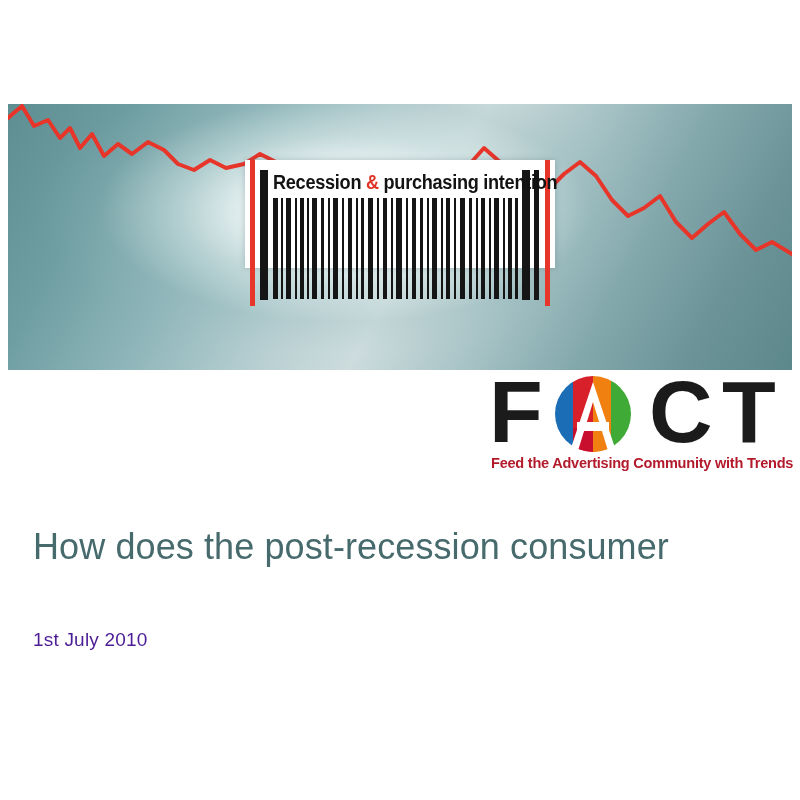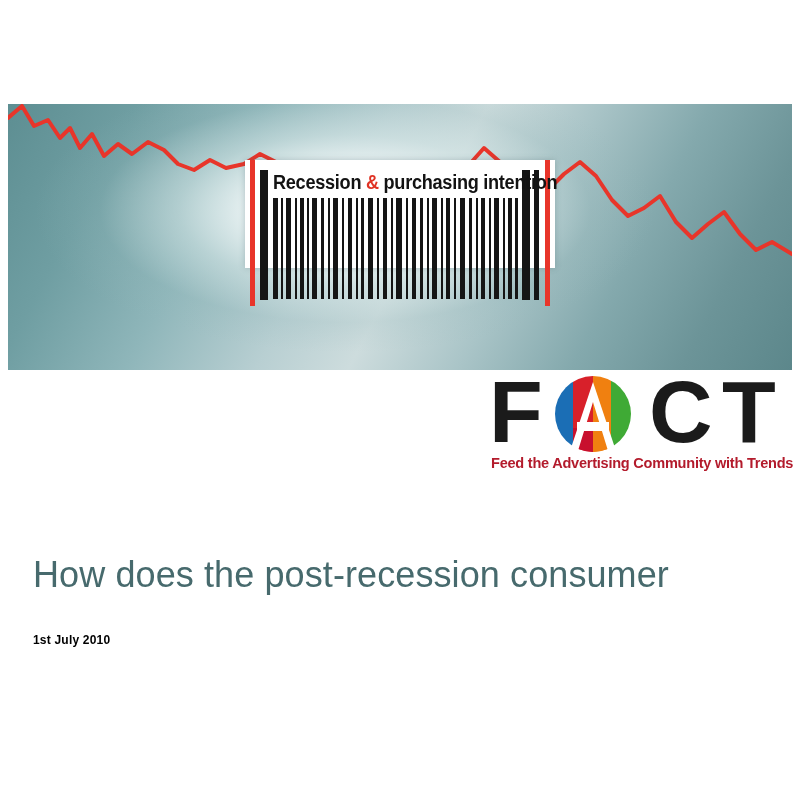--- a/index.html
+++ b/index.html
@@ -182,33 +182,32 @@
     position: absolute;
     left: 33px;
     top: 524px;
     width: 730px;
     font-family: "Liberation Sans", sans-serif;
     font-weight: normal;
     font-size: 36px;
     line-height: 45px;
     color: #476a6d;
     letter-spacing: 0.1px;
-    margin-top: 28px;
   }
   .headline-line { display: block; }
 
   .subtitle {
     position: absolute;
     left: 33px;
     top: 629px;
     font-family: "Liberation Sans", sans-serif;
-    font-weight: bold;
-    font-size: 12px;
+    font-weight: normal;
+    font-size: 19px;
     line-height: 22px;
-    color: #000000;
+    color: #4c1d95;
     letter-spacing: 0.2px;
   }
 </style>
 </head>
 <body>
 
 <div class="slide">
 
   <div class="banner">
     <div class="banner-inner">

